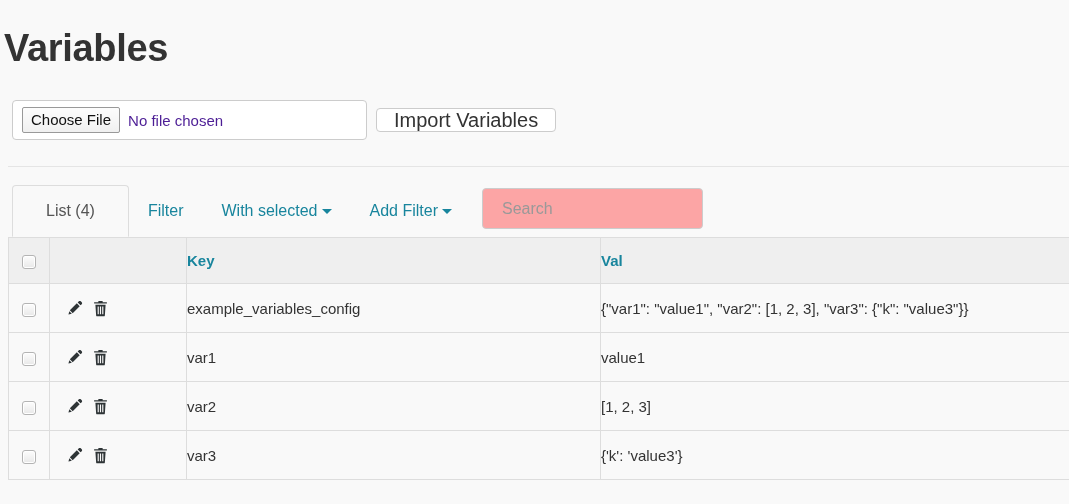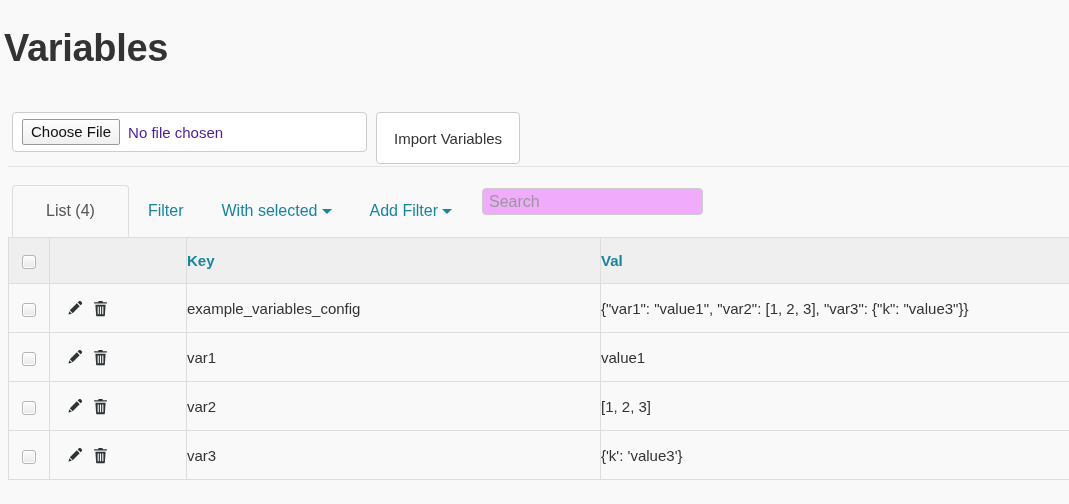--- a/index.html
+++ b/index.html
@@ -31,23 +31,23 @@
     color: #333333;
     letter-spacing: -0.3px;
     line-height: 50px;
     white-space: nowrap;
   }
 
   
   .import-row {
     position: absolute;
     left: 12px;
-    top: 112px;
-    display: flex;
-    align-items: flex-start;
+    top: 100px;
+    display: flex;
+    align-items: center;
     gap: 9px;
   }
   .file-input {
     width: 355px;
     height: 40px;
     box-sizing: border-box;
     border: 1px solid #cccccc;
     border-radius: 4px;
     background: #ffffff;
     display: flex;
@@ -66,26 +66,26 @@
     font-family: "Liberation Sans", sans-serif;
     white-space: nowrap;
   }
   .file-name {
     font-size: 15px;
     color: #4c1d95;
     margin-left: 8px;
     white-space: nowrap;
   }
   .btn-default {
-    height: 52px;
+    height: 24px;
     box-sizing: border-box;
     border: 1px solid #cccccc;
     border-radius: 4px;
     background: #ffffff;
-    font-size: 15px;
+    font-size: 20px;
     color: #333333;
     font-family: "Liberation Sans", sans-serif;
     padding: 0 17px;
     cursor: pointer;
     white-space: nowrap;
   }
 
   
   .divider {
     position: absolute;
@@ -143,29 +143,29 @@
     border-left: 5px solid transparent;
     border-right: 5px solid transparent;
     border-top: 5px solid #18859d;
   }
   .search-wrap {
     margin-left: 11px;
     margin-top: 3px;
   }
   .search-input {
     width: 221px;
-    height: 27px;
+    height: 41px;
     box-sizing: border-box;
     border: 1px solid #cccccc;
     border-radius: 4px;
-    background: #f0abfc;
+    background: #fca5a5;
     font-size: 16px;
     color: #555555;
     font-family: "Liberation Sans", sans-serif;
-    padding: 0 6px;
+    padding: 0 19px;
     outline: none;
   }
   .search-input::placeholder {
     color: #999999;
     opacity: 1;
   }
 
   
   .tbl-wrap {
     position: absolute;

